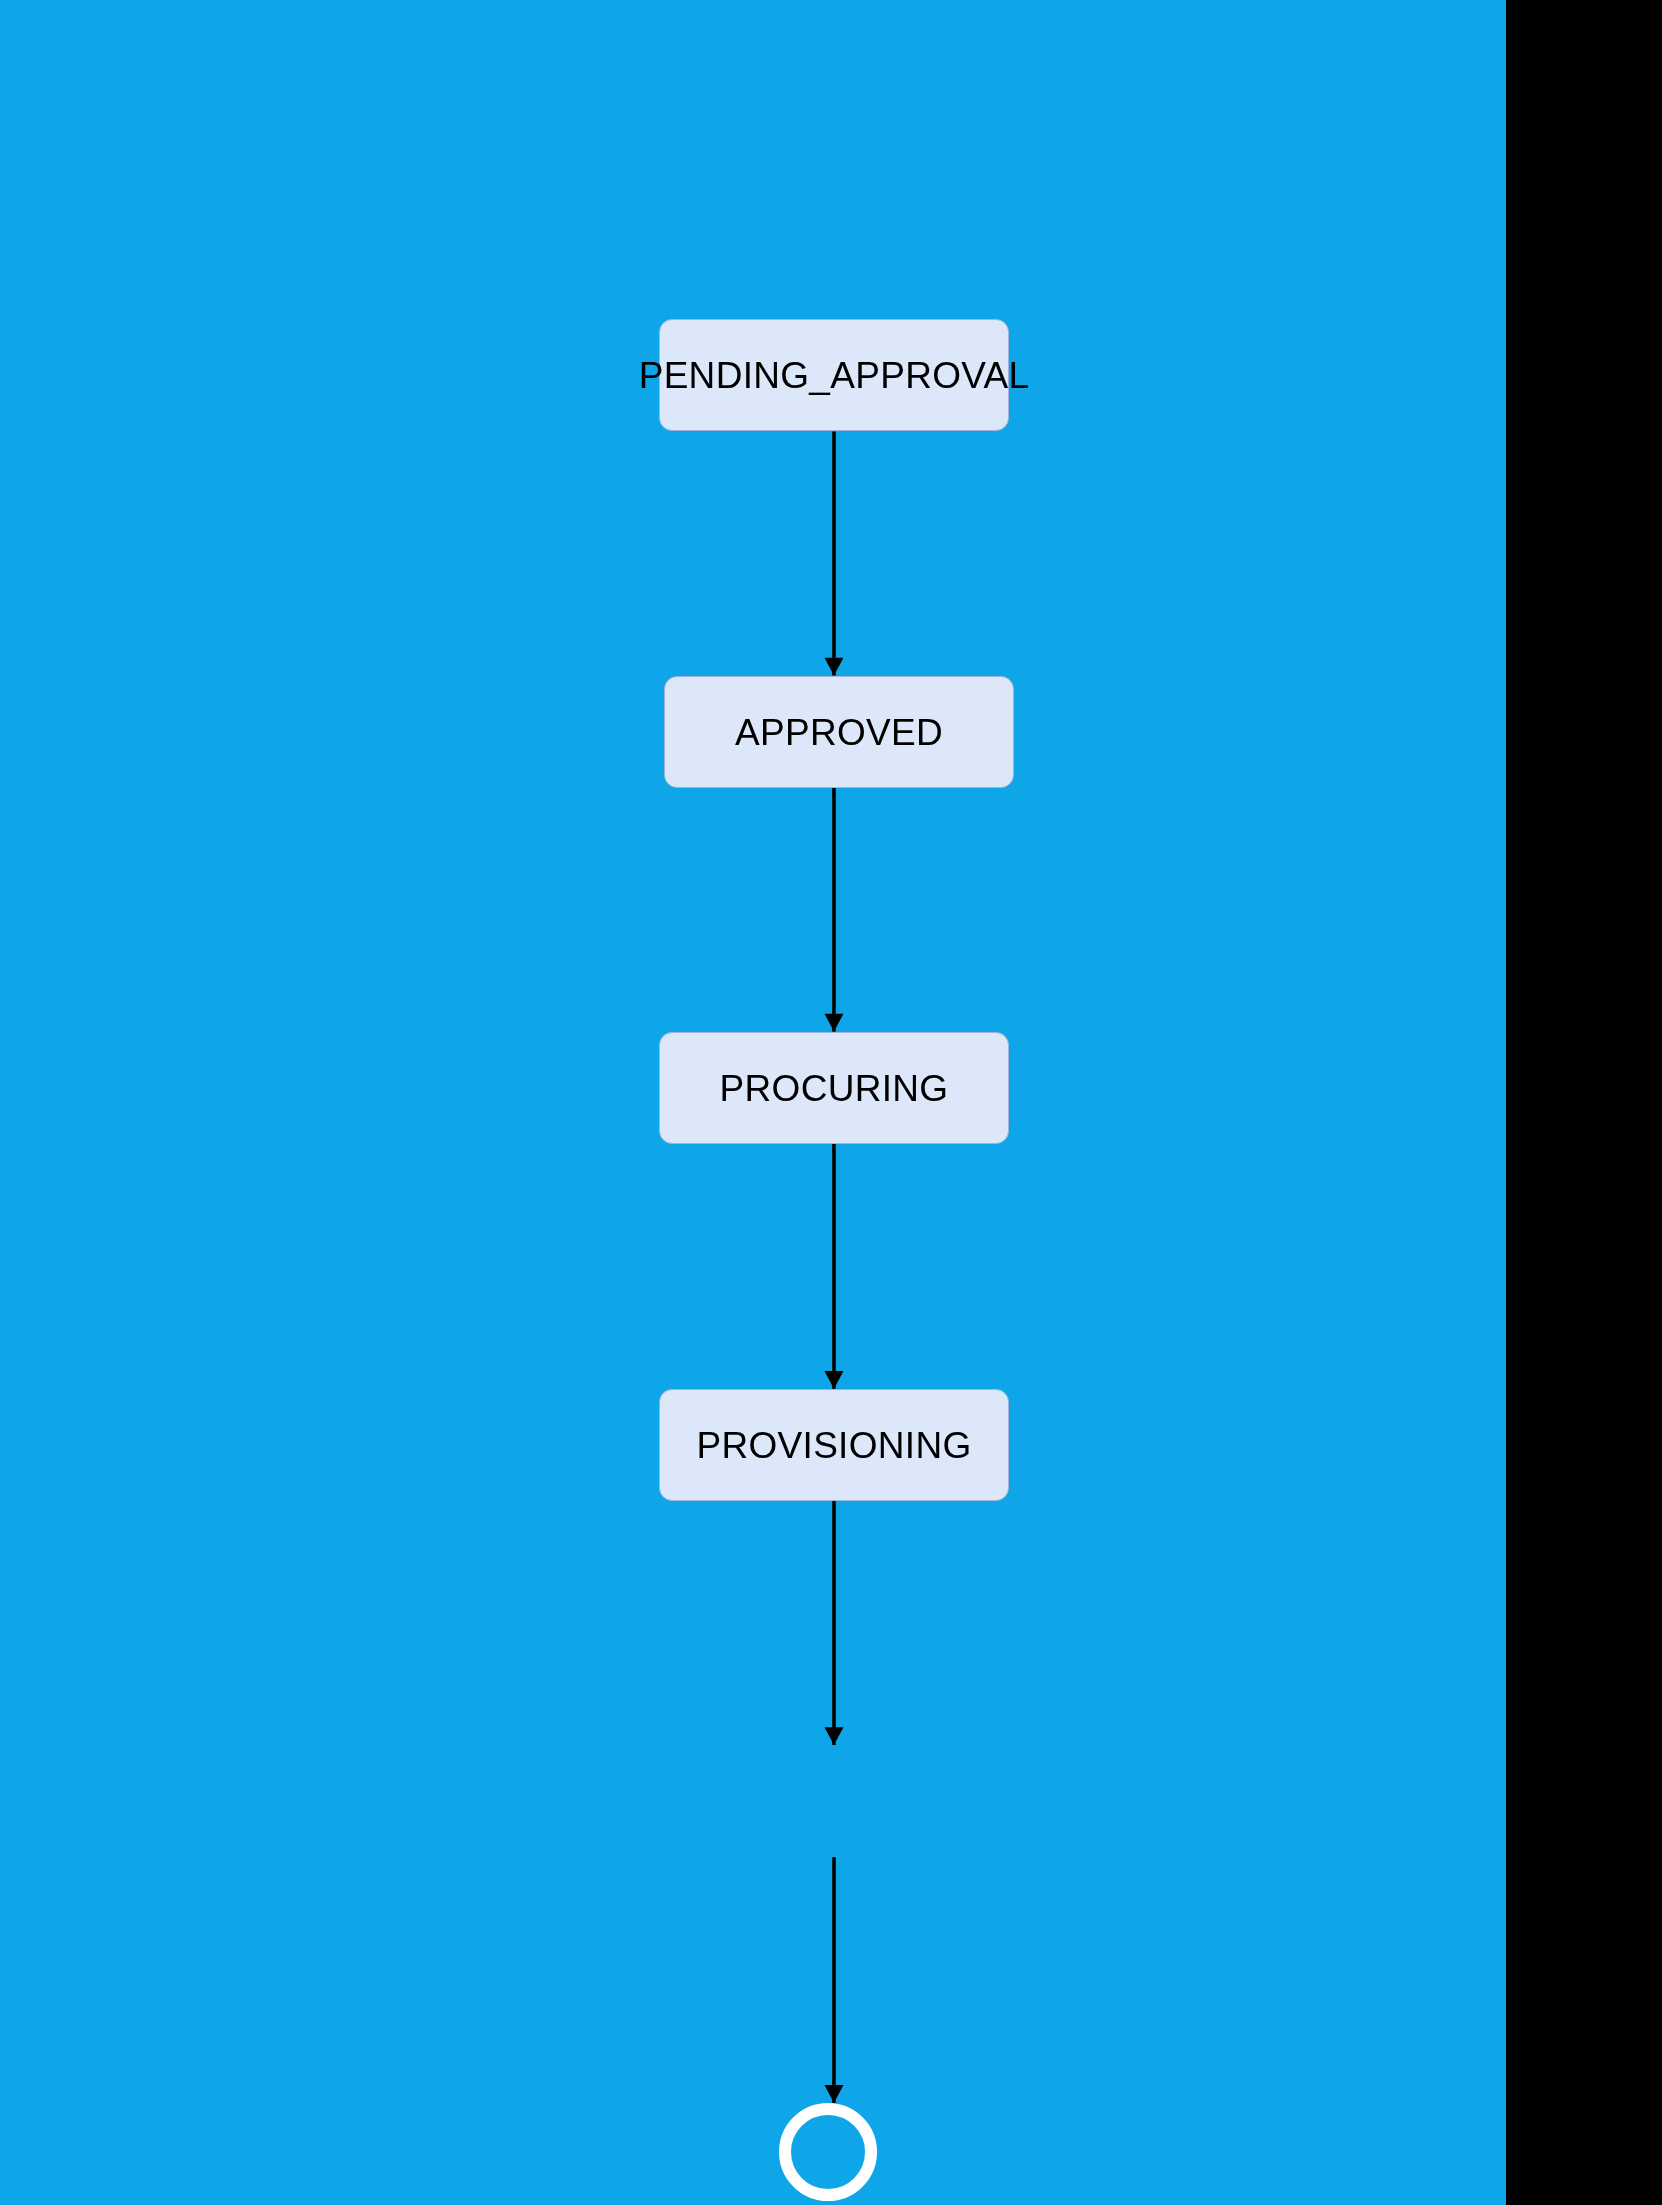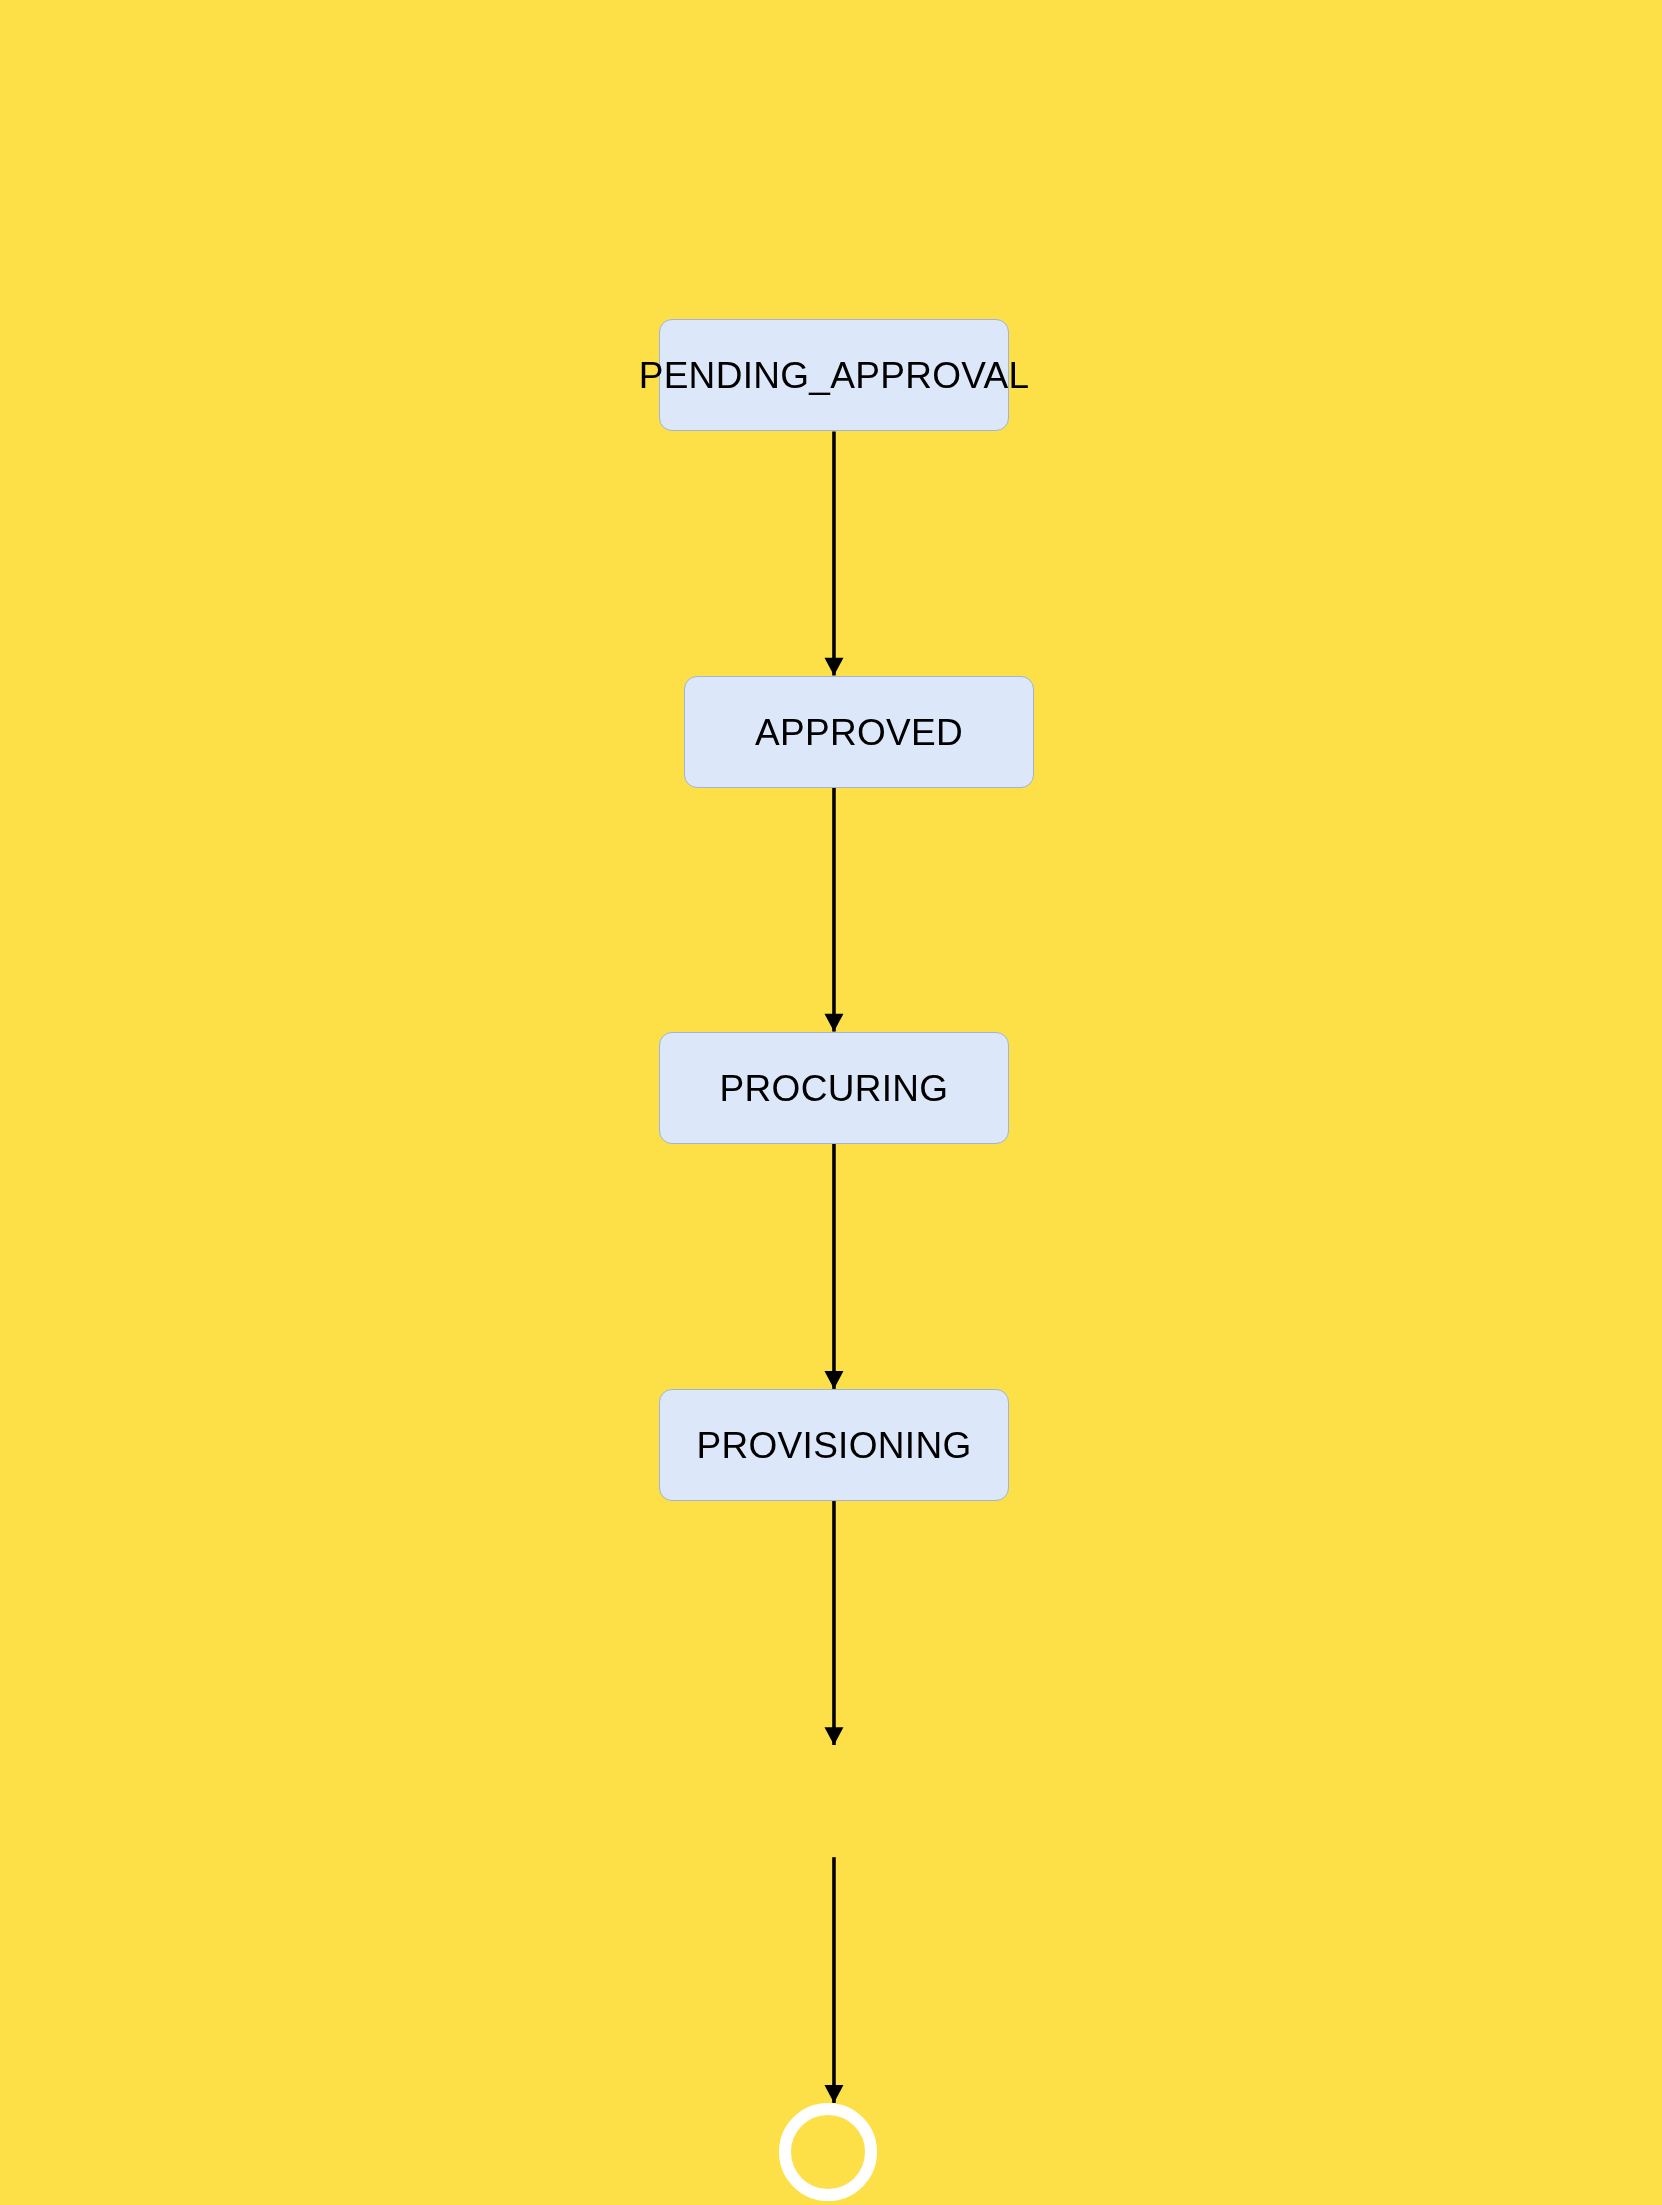--- a/index.html
+++ b/index.html
@@ -10,23 +10,24 @@
   }
   body {
     width: 1662px;
     height: 2205px;
     overflow: hidden;
     font-family: "Liberation Sans", "DejaVu Sans", sans-serif;
   }
 
   #diagram-canvas {
     position: relative;
-    width: 1662px;
+    width: 1458px;
     height: 2205px;
-    background: #fde047;
+    background: #0ea5e9;
+    padding-left: 48px;
   }
 
   
   #edge-layer {
     position: absolute;
     left: 0;
     top: 0;
     width: 1662px;
     height: 2205px;
     pointer-events: none;
@@ -49,21 +50,21 @@
     color: #000000;
     font-size: 37px;
     font-weight: 400;
     letter-spacing: 0.3px;
     line-height: 1;
     white-space: nowrap;
     font-family: "Liberation Sans", "DejaVu Sans", sans-serif;
   }
 
   .node-pending-approval { left: 659px; top: 319px;  }
-  .node-approved        { left: 684px; top: 676px; }
+  .node-approved        { left: 664px; top: 676px; }
   .node-procuring       { left: 659px; top: 1032px; }
   .node-provisioning    { left: 659px; top: 1389px; }
   .node-fulfilled       { left: 659px; top: 1745px; }
 
   
   .end-state-marker {
     position: absolute;
     left: 779px;
     top: 2103px;
     width: 98px;

